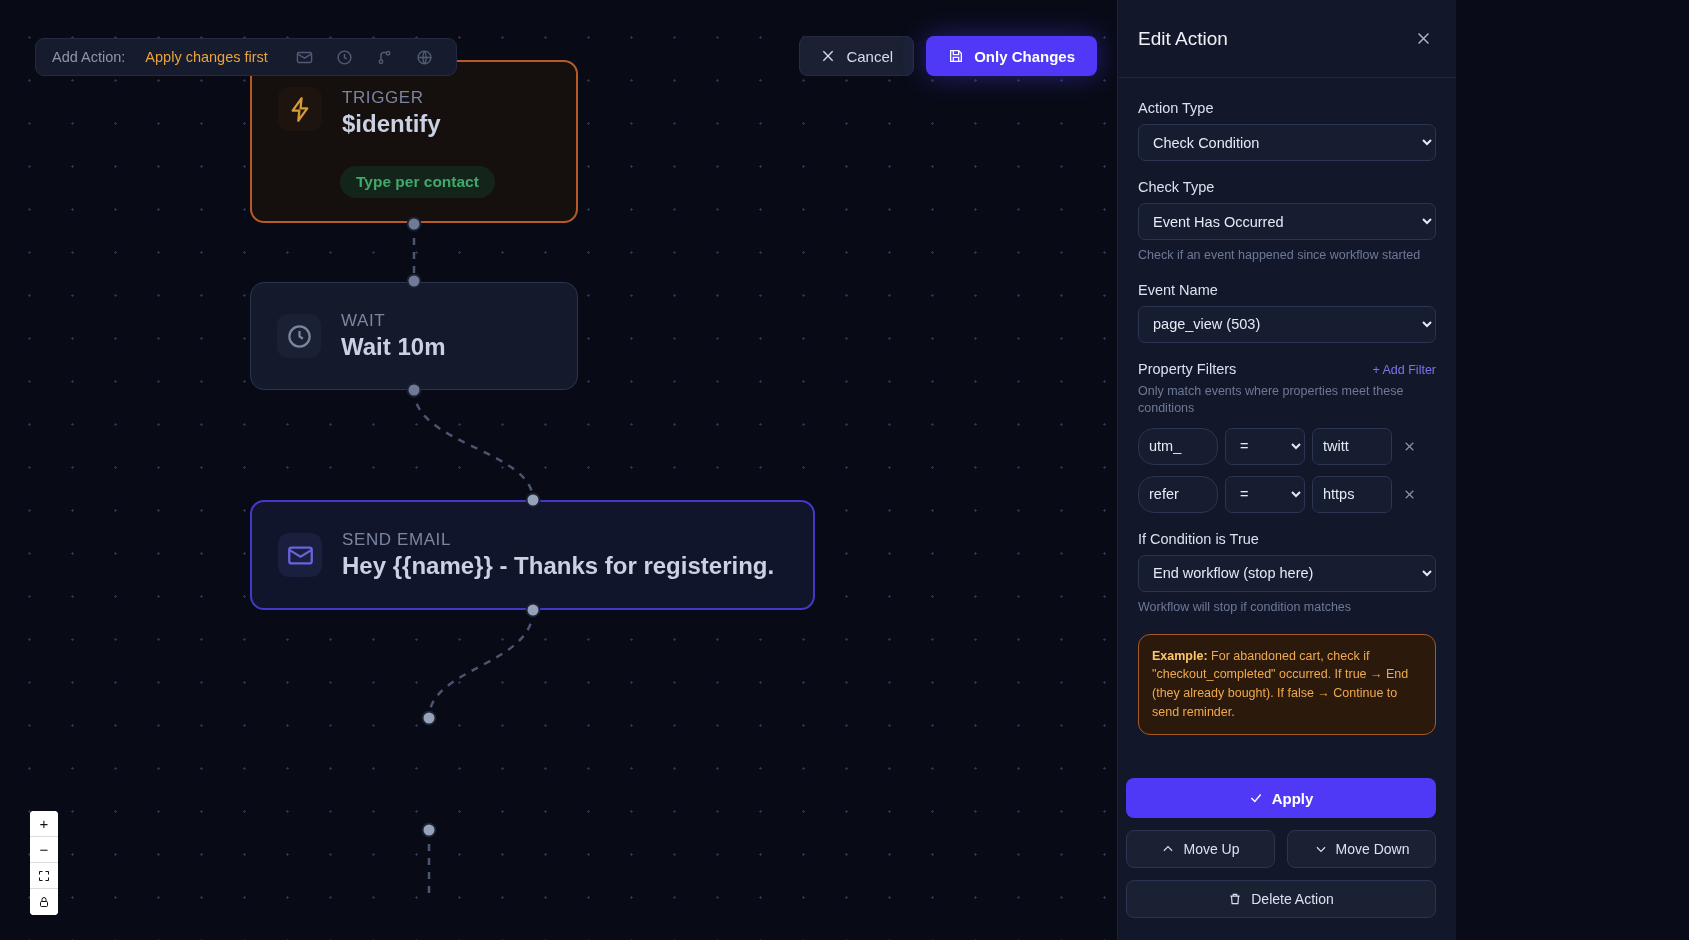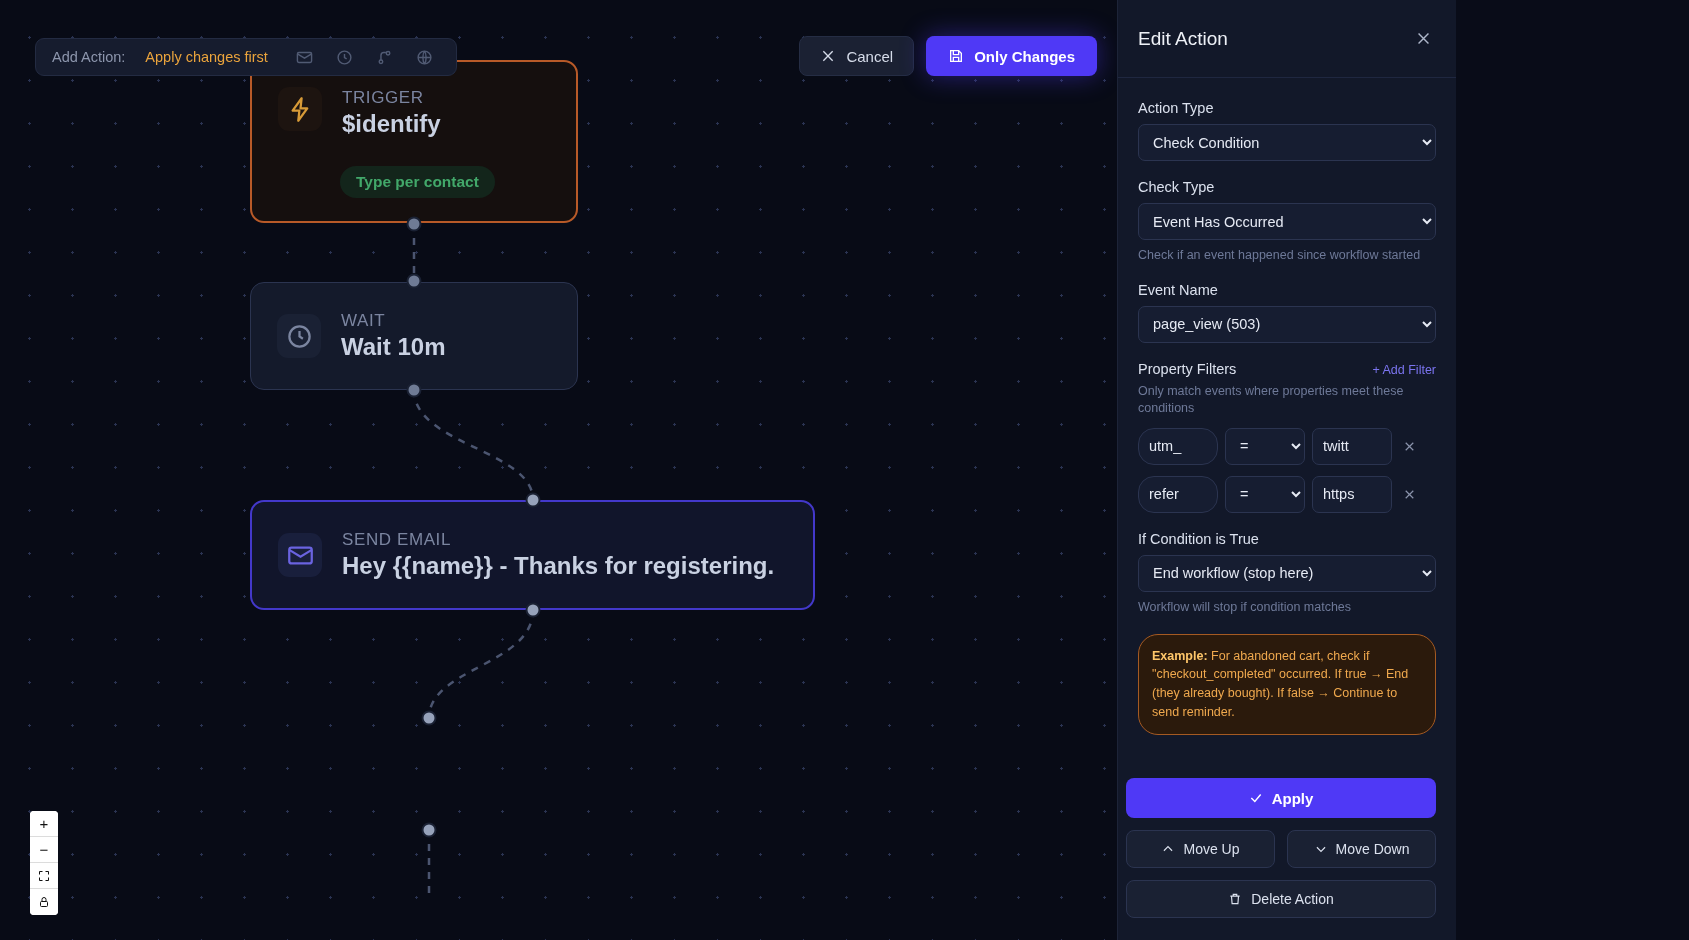--- a/index.html
+++ b/index.html
@@ -216,21 +216,21 @@
   .filter-del {
     width: 20px; height: 30px; background: none; border: none;
     color: #8a93ab; cursor: pointer; font-size: 15px; line-height: 1;
     display: flex; align-items: center; justify-content: center;
   }
   .filter-del svg { width: 13px; height: 13px; }
 
   .example-box {
     background: #2b1a0c;
     border: 1px solid #a55a22;
-    border-radius: 20px;
+    border-radius: 12px;
     padding: 12px 13px;
     margin-top: 16px; margin-bottom: 8px;
   }
   .example-box p { font-size: 12.5px; color: #f0a94e; line-height: 1.5; }
   .example-box b { color: #ffc76a; }
 
   .panel-foot {
     flex: 0 0 auto;
     padding: 14px 20px 22px 8px;
   }

